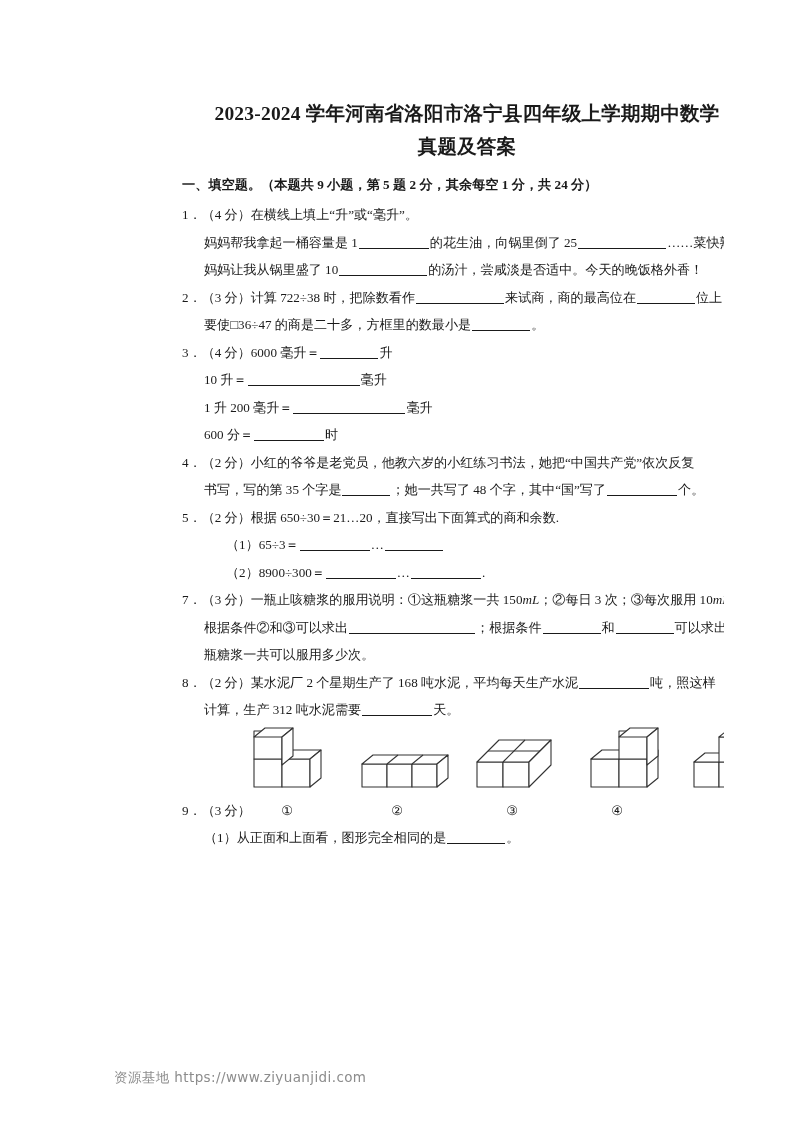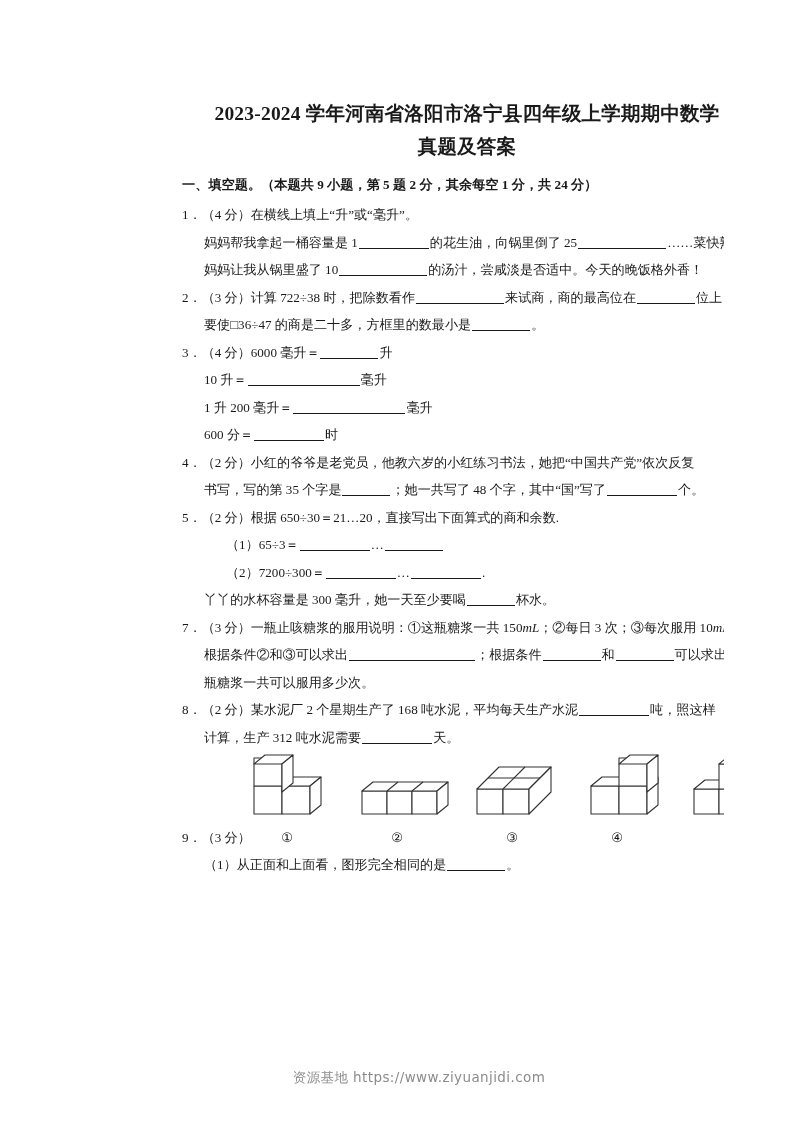--- a/index.html
+++ b/index.html
@@ -103,21 +103,20 @@
     left: 0;
     top: 0;
   }
 
   
   .footer {
     position: absolute;
     left: 0;
     right: 0;
     top: 1068px;
-    text-align: center;
     font-family: "DejaVu Sans", "Liberation Sans", sans-serif;
     font-size: 13.5px;
     color: #8c8c8c;
     letter-spacing: 0.4px;
     padding-left: 45px;
   }
 </style>
 </head>
 <body>
 
@@ -171,28 +170,25 @@
         <span>书写，写的第 35 个字是</span><span class="blank b-s"></span><span>；她一共写了 48 个字，其中“国”写了</span><span class="blank b-l"></span><span>个。</span>
       </div>
     </div>
 
     <div class="q">
       <div class="q-line">5．（2 分）根据 650÷30＝21…20，直接写出下面算式的商和余数.</div>
       <div class="q-line indent2">
         <span>（1）65÷3＝</span><span class="blank b-l"></span><span>…</span><span class="blank b-m"></span>
       </div>
       <div class="q-line indent2">
-        <span>（2）7200÷300＝</span><span class="blank b-l"></span><span>…</span><span class="blank b-l"></span><span>.</span>
-      </div>
-    </div>
-
-    <div class="q">
-      <div class="q-line indent1">
-        <span>丫丫的水杯容量是 300 毫升，她一天至少要喝</span><span class="blank b-s"></span><span>杯水。</span>
-      </div>
+        <span>（2）8900÷300＝</span><span class="blank b-l"></span><span>…</span><span class="blank b-l"></span><span>.</span>
+      </div>
+    </div>
+
+    <div class="q">
     </div>
 
     <div class="q">
       <div class="q-line">
         <span>7．（3 分）一瓶止咳糖浆的服用说明：①这瓶糖浆一共 150</span><span class="it">mL</span><span>；②每日 3 次；③每次服用 10</span><span class="it">mL</span><span>。</span>
       </div>
       <div class="q-line indent1">
         <span>根据条件②和③可以求出</span><span class="blank" style="width:126px"></span><span>；根据条件</span><span class="blank b-m"></span><span>和</span><span class="blank b-m"></span><span>可以求出这</span>
       </div>
       <div class="q-line indent1">瓶糖浆一共可以服用多少次。</div>

